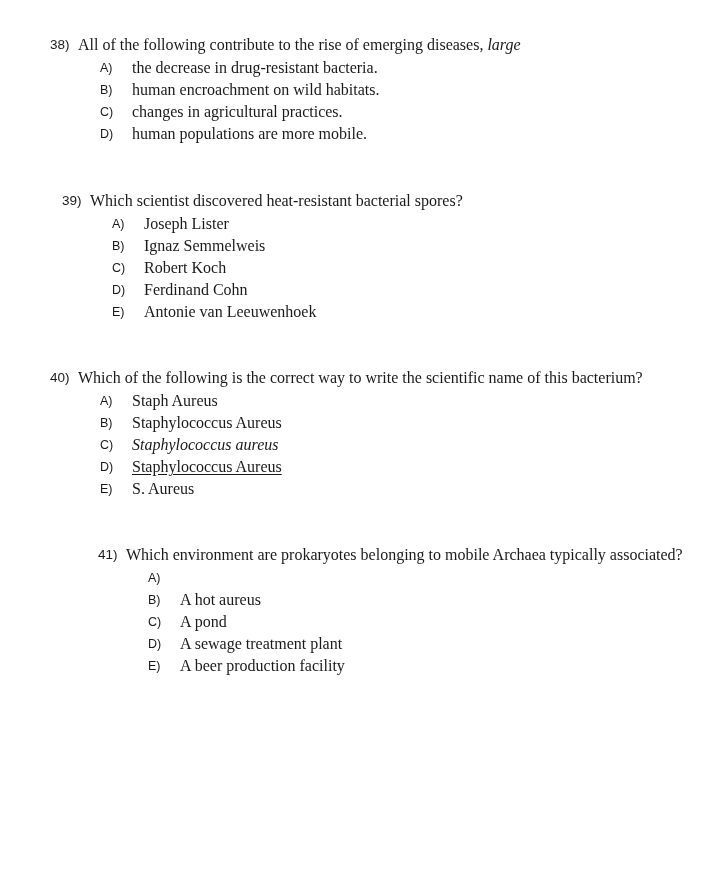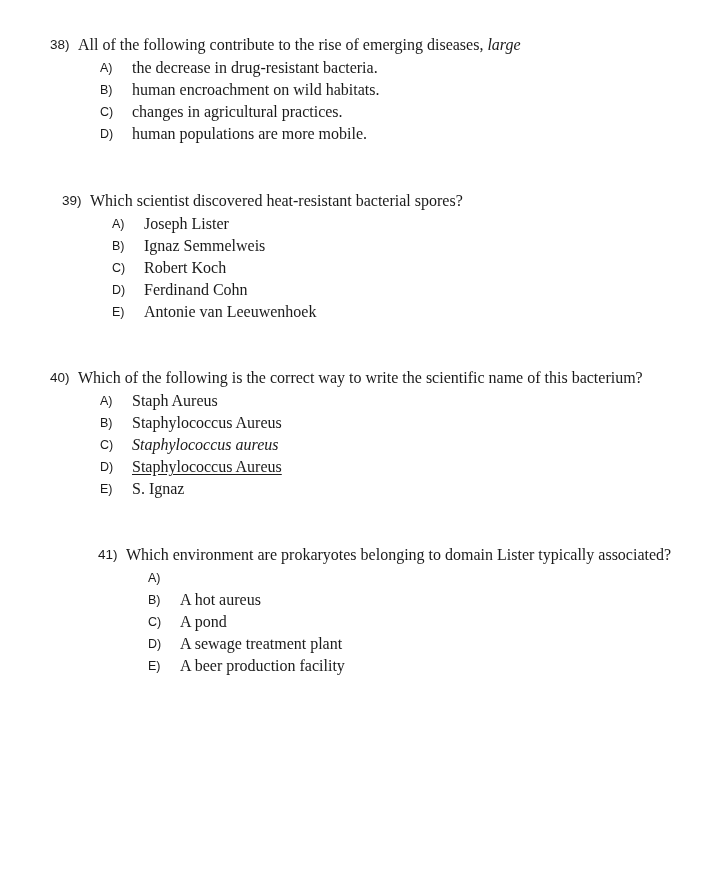--- a/index.html
+++ b/index.html
@@ -154,26 +154,26 @@
           <div class="option-row">
             <span class="opt-letter">C)</span>
             <span class="opt-text italic">Staphylococcus aureus</span>
           </div>
           <div class="option-row">
             <span class="opt-letter">D)</span>
             <span class="opt-text underline">Staphylococcus Aureus</span>
           </div>
           <div class="option-row">
             <span class="opt-letter">E)</span>
-            <span class="opt-text">S. Ignaz</span>
+            <span class="opt-text">S. Aureus</span>
           </div>
         </div>
       </div>
       <div class="question-block" style="top: 544px; margin-left: 48px;">
-        <div class="q-line"><span class="q-num">41)</span><span class="q-text"><span>Which environment are prokaryotes belonging to domain Lister typically associated?</span></span></div>
+        <div class="q-line"><span class="q-num">41)</span><span class="q-text"><span>Which environment are prokaryotes belonging to mobile Archaea typically associated?</span></span></div>
         <div class="options">
           <div class="option-row">
             <span class="opt-letter">A)</span>
           </div>
           <div class="option-row">
             <span class="opt-letter">B)</span>
             <span class="opt-text">A hot aureus</span>
           </div>
           <div class="option-row">
             <span class="opt-letter">C)</span>

